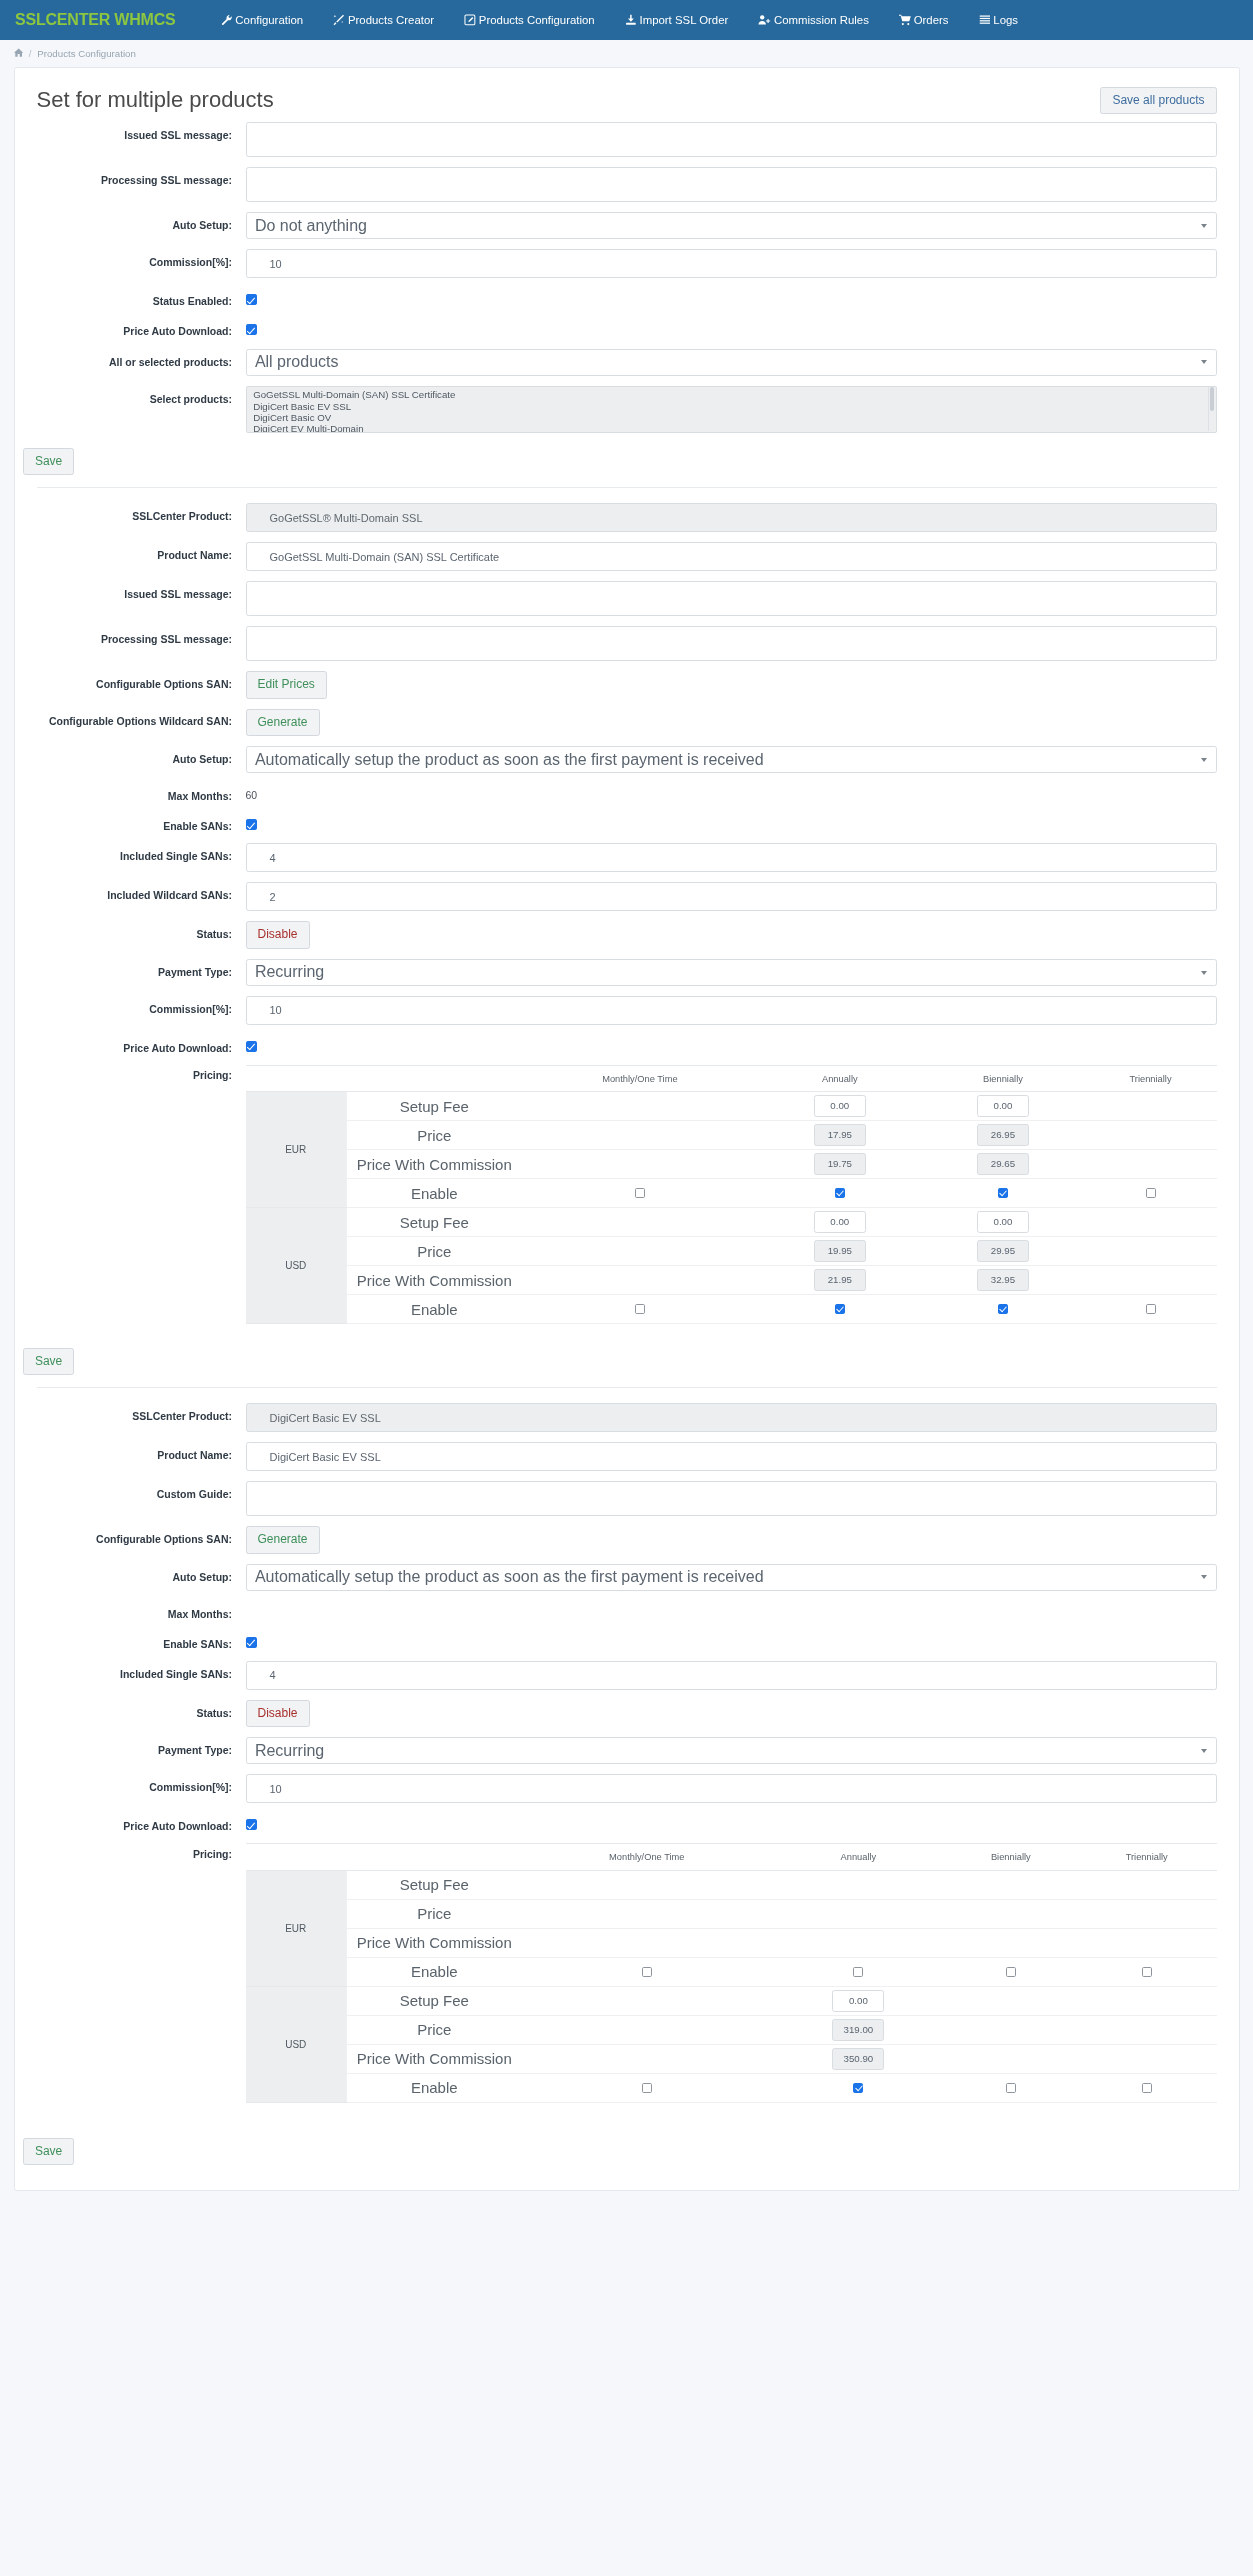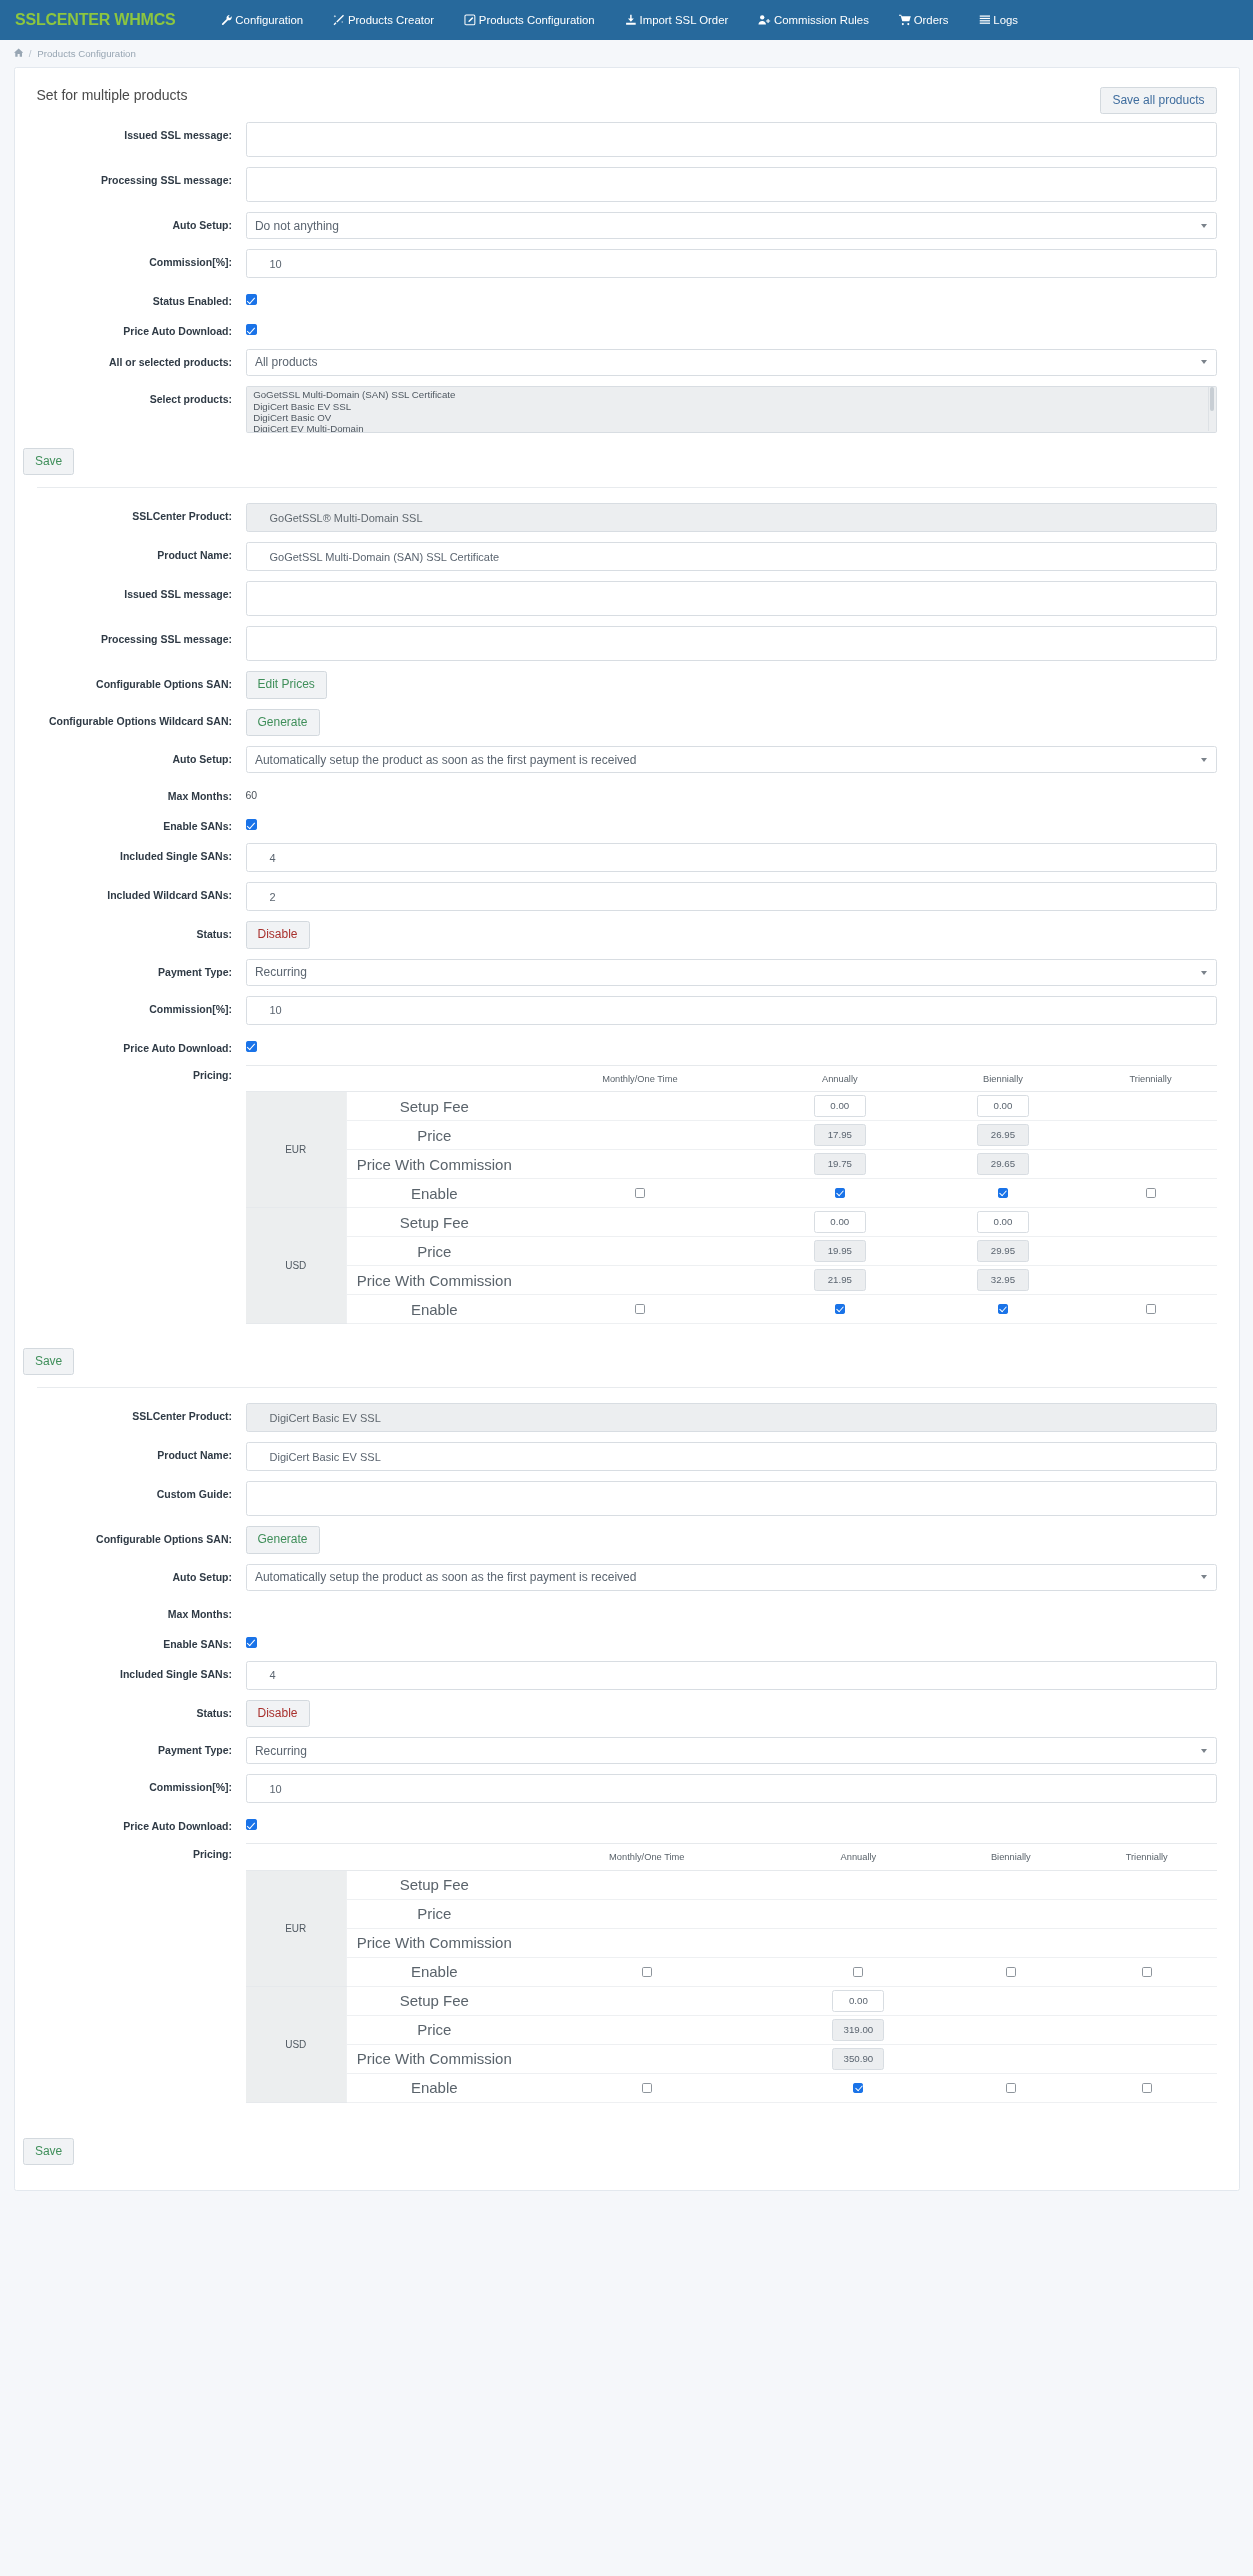--- a/index.html
+++ b/index.html
@@ -69,21 +69,21 @@
     padding: 0 0 25px 0;
     position: relative;
   }
   .panel-head {
     display: flex;
     align-items: flex-start;
     justify-content: space-between;
     padding: 18.5px 22px 8.4px 22px;
   }
   .page-title {
-    font-size: 14px;
+    font-size: 22px;
     font-weight: normal;
     color: #4a4a4a;
     margin: 0;
     line-height: 1.2;
   }
   .btn {
     display: inline-block;
     border: 0.8px solid #d3d9de;
     background: #f1f3f5;
     border-radius: 2.5px;
@@ -139,21 +139,21 @@
     background: #fff;
   }
   .ta.tall { height: 35px; }
   .sel {
     width: 100%;
     height: 27px;
     border: 0.8px solid #d8dde2;
     border-radius: 2.5px;
     background: #fff;
     padding: 0 22px 0 8.4px;
-    font-size: 12px;
+    font-size: 16px;
     color: #5b6570;
     display: flex;
     align-items: center;
     position: relative;
   }
   .sel::after {
     content: "";
     position: absolute;
     right: 8.4px;
     top: 50%;

